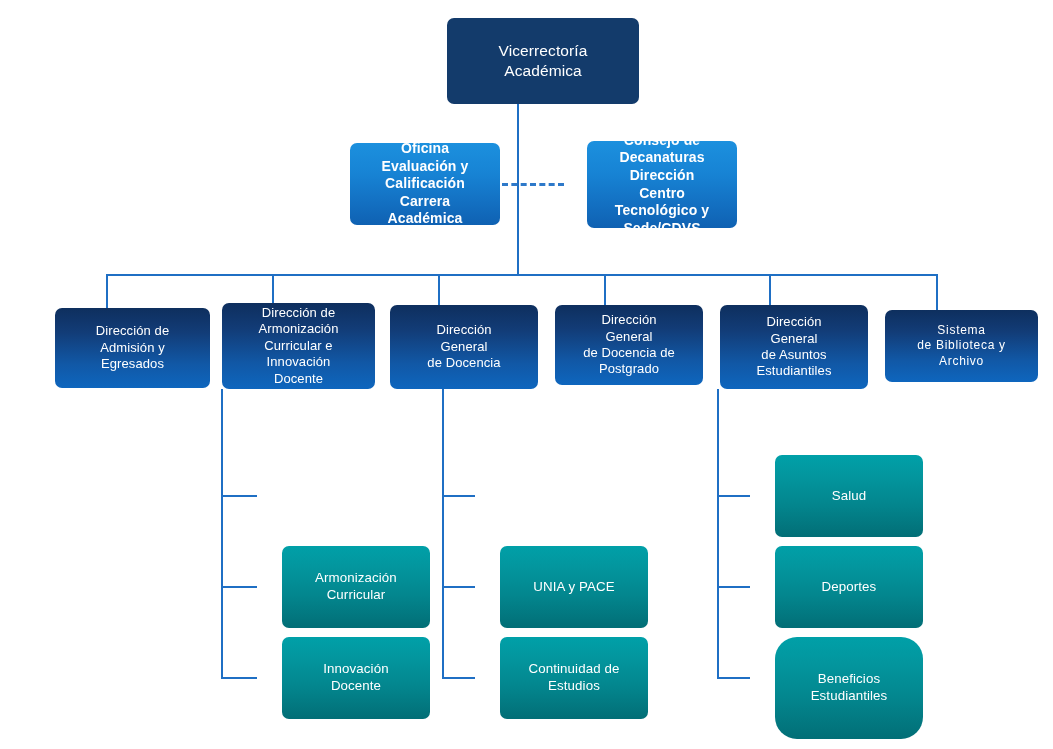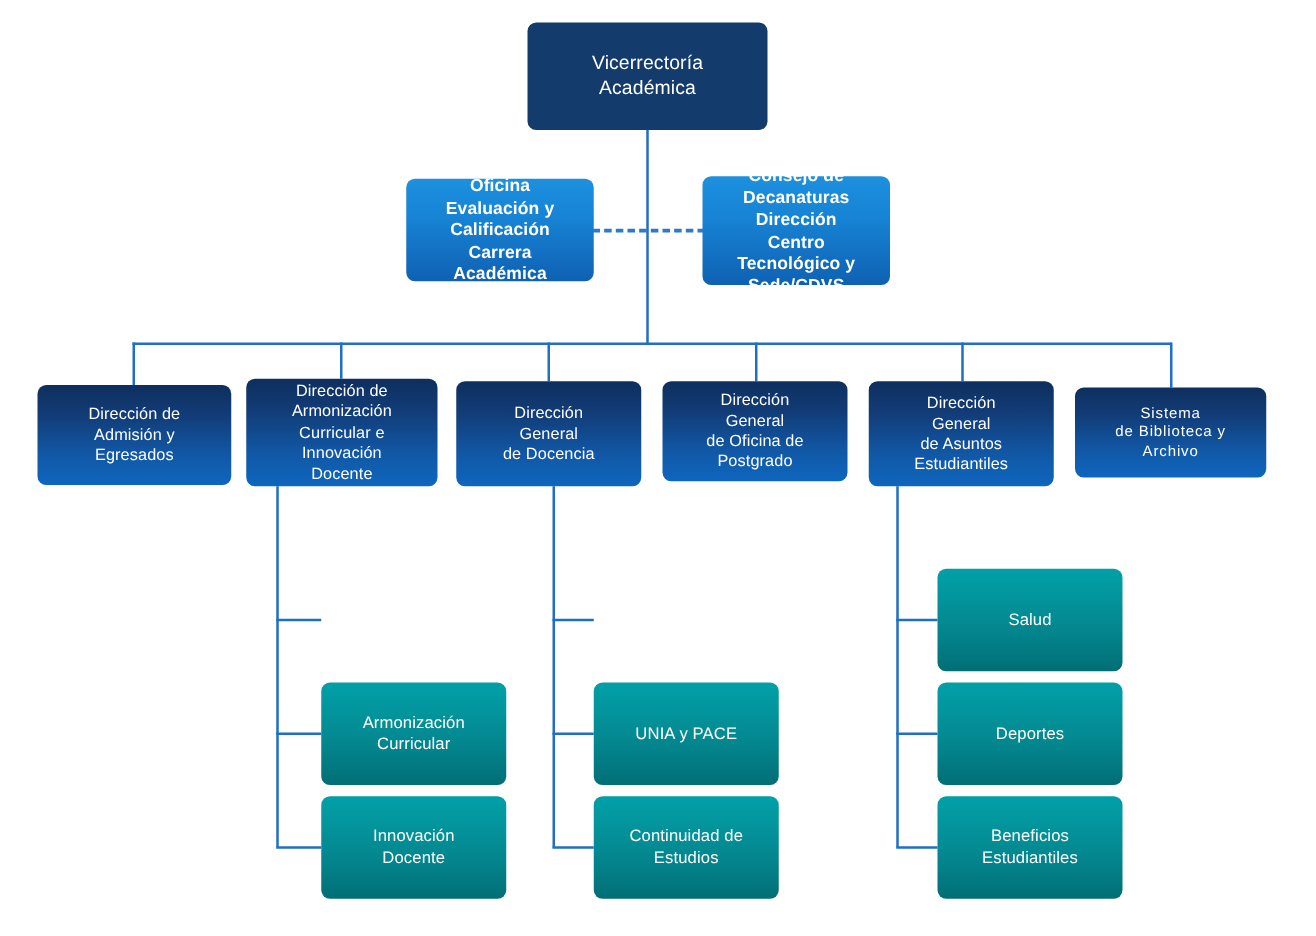--- a/index.html
+++ b/index.html
@@ -25,20 +25,21 @@
   .box{
     position:absolute;
     border-radius:7px;
     display:flex;align-items:center;justify-content:center;
     text-align:center;
     color:#ffffff;
     box-sizing:border-box;
     padding:4px 23px;
     line-height:1.26;
     letter-spacing:0.1px;
+    margin-left:25px;
   }
   .box span{display:block;width:100%;}
 
   
   .lvl1{
     background:#133B6B;
     font-size:15.5px;
   }
   
   .lvl2{
@@ -138,21 +139,21 @@
   <div class="box lvl3" style="left:365px;top:305px;width:148px;height:84px;">
     <div>
       <span>Dirección General</span>
       <span>de Docencia</span>
     </div>
   </div>
 
   <div class="box lvl3" style="left:530px;top:305px;width:148px;height:80px;">
     <div>
       <span>Dirección General</span>
-      <span>de Oficina de</span>
+      <span>de Docencia de</span>
       <span>Postgrado</span>
     </div>
   </div>
 
   <div class="box lvl3" style="left:695px;top:305px;width:148px;height:84px;">
     <div>
       <span>Dirección General</span>
       <span>de Asuntos</span>
       <span>Estudiantiles</span>
     </div>
@@ -194,20 +195,20 @@
   <div class="box lvl4" style="left:750px;top:546px;width:148px;height:82px;">
     <div>
       <span>Deportes</span>
     </div>
   </div>
   <div class="box lvl4" style="left:750px;top:455px;width:148px;height:82px;">
     <div>
       <span>Salud</span>
     </div>
   </div>
-  <div class="box lvl4" style="left:750px;top:637px;width:148px;height:82px;">
+  <div class="box lvl4" style="left:750px;top:637px;width:148px;height:102px;border-radius:22px;">
     <div>
       <span>Beneficios</span>
       <span>Estudiantiles</span>
     </div>
   </div>
 
 </div>
 
 </body></html>

